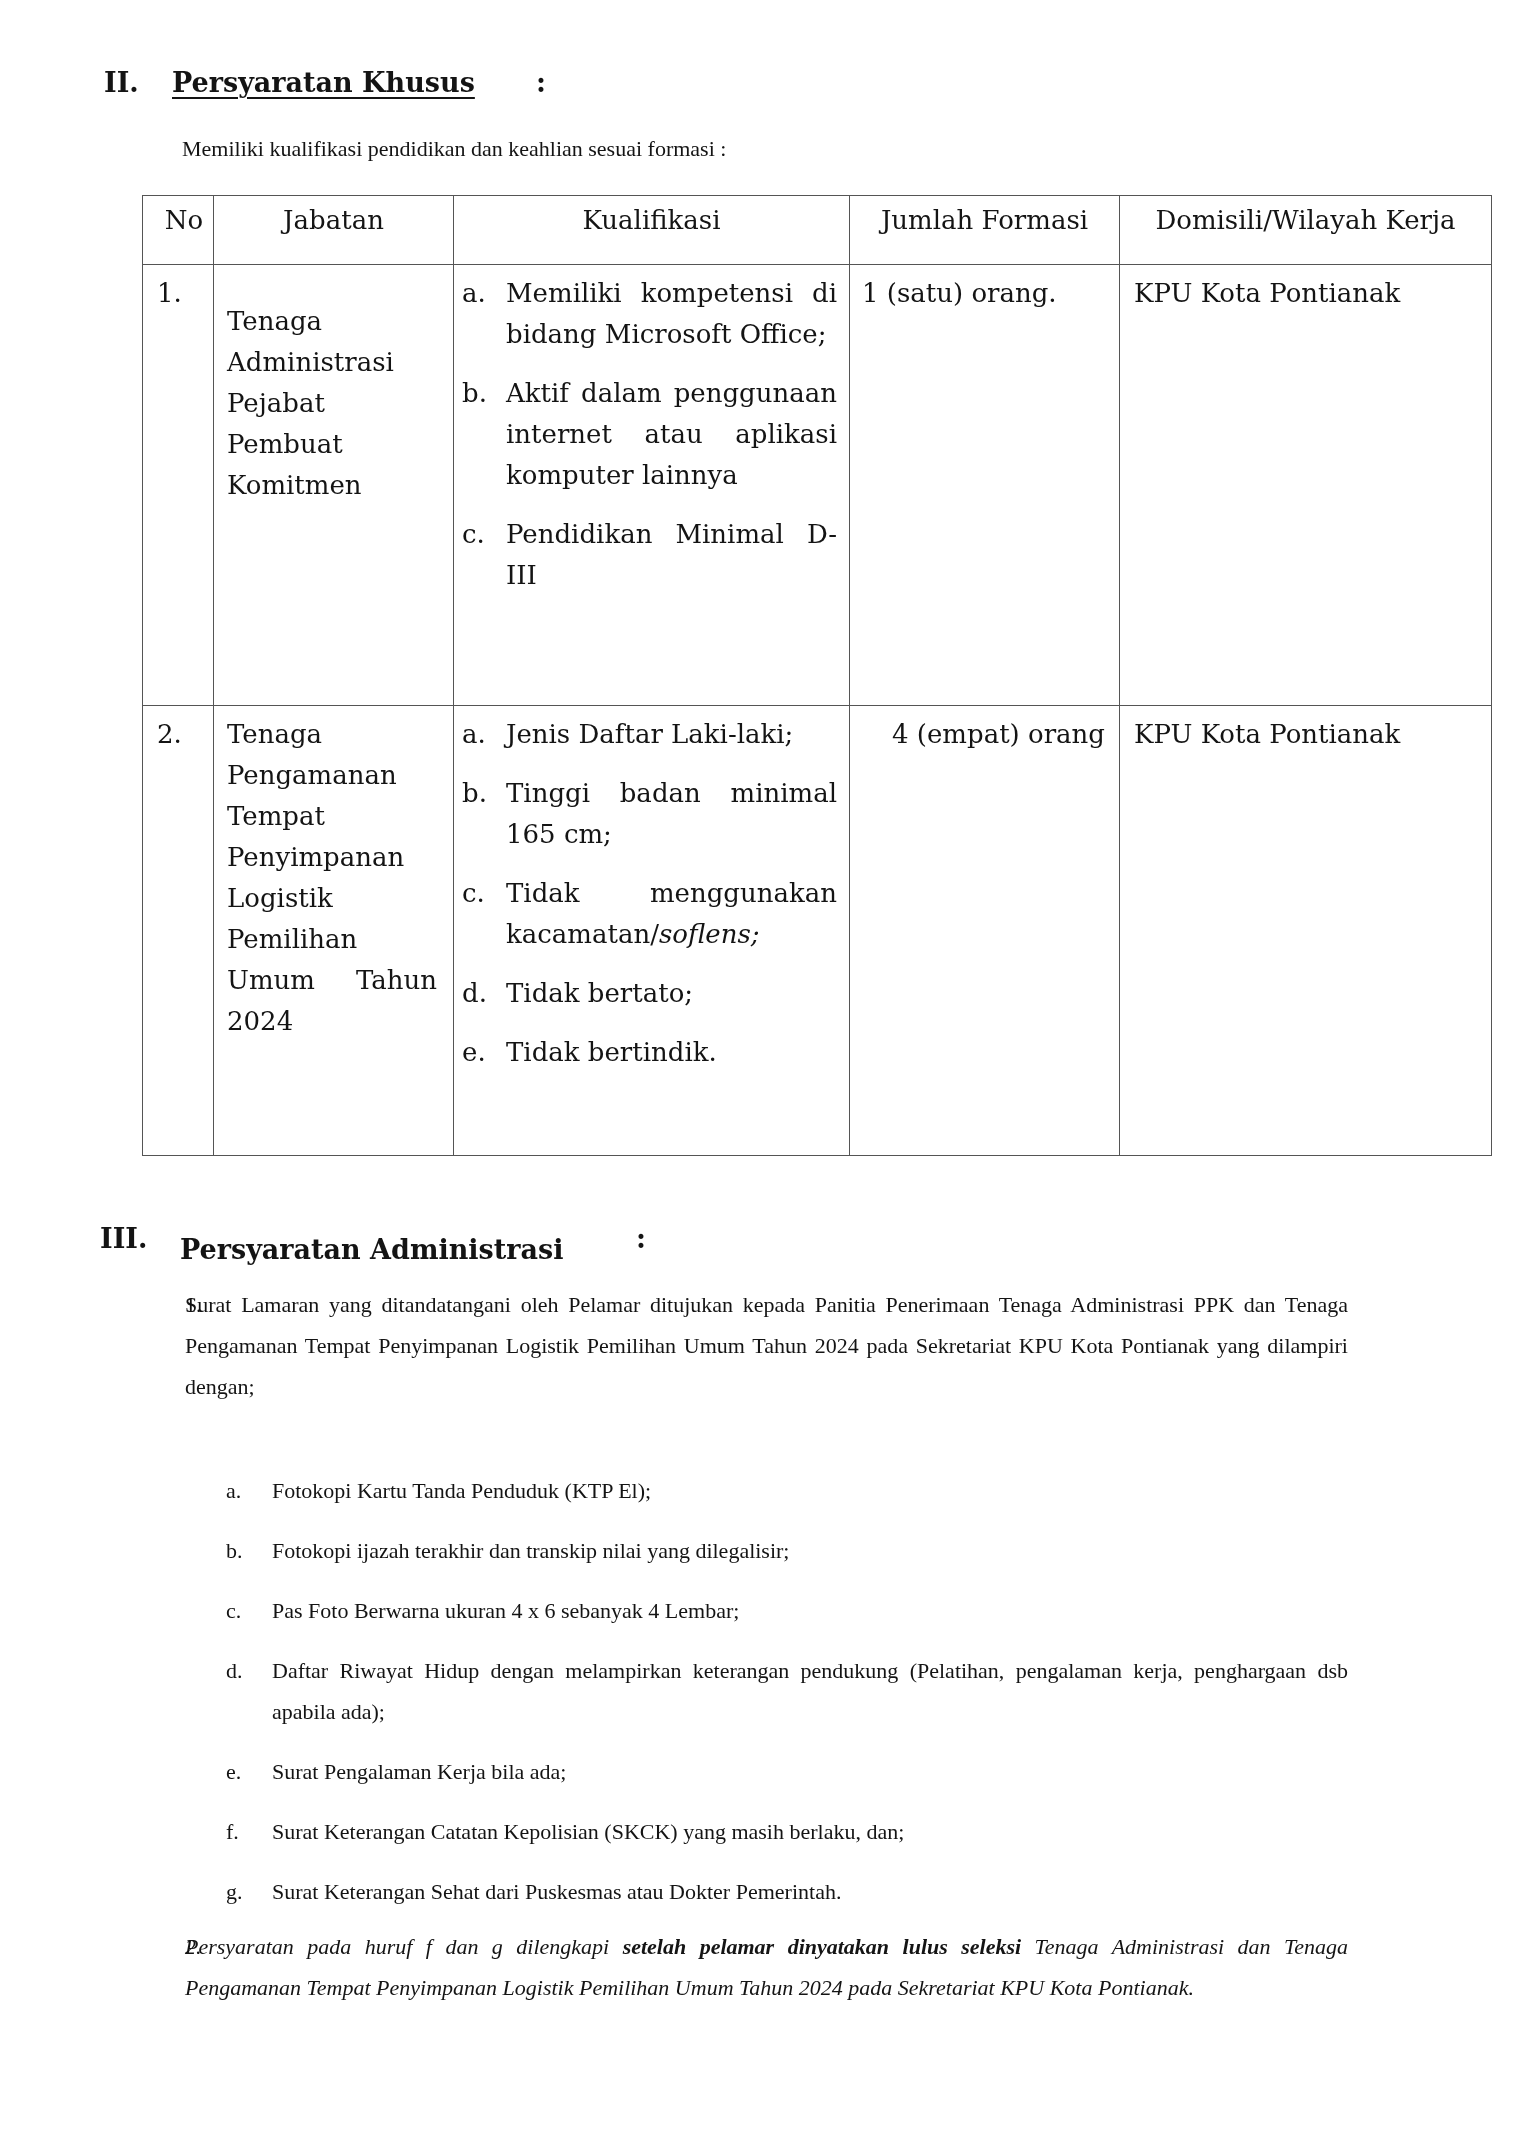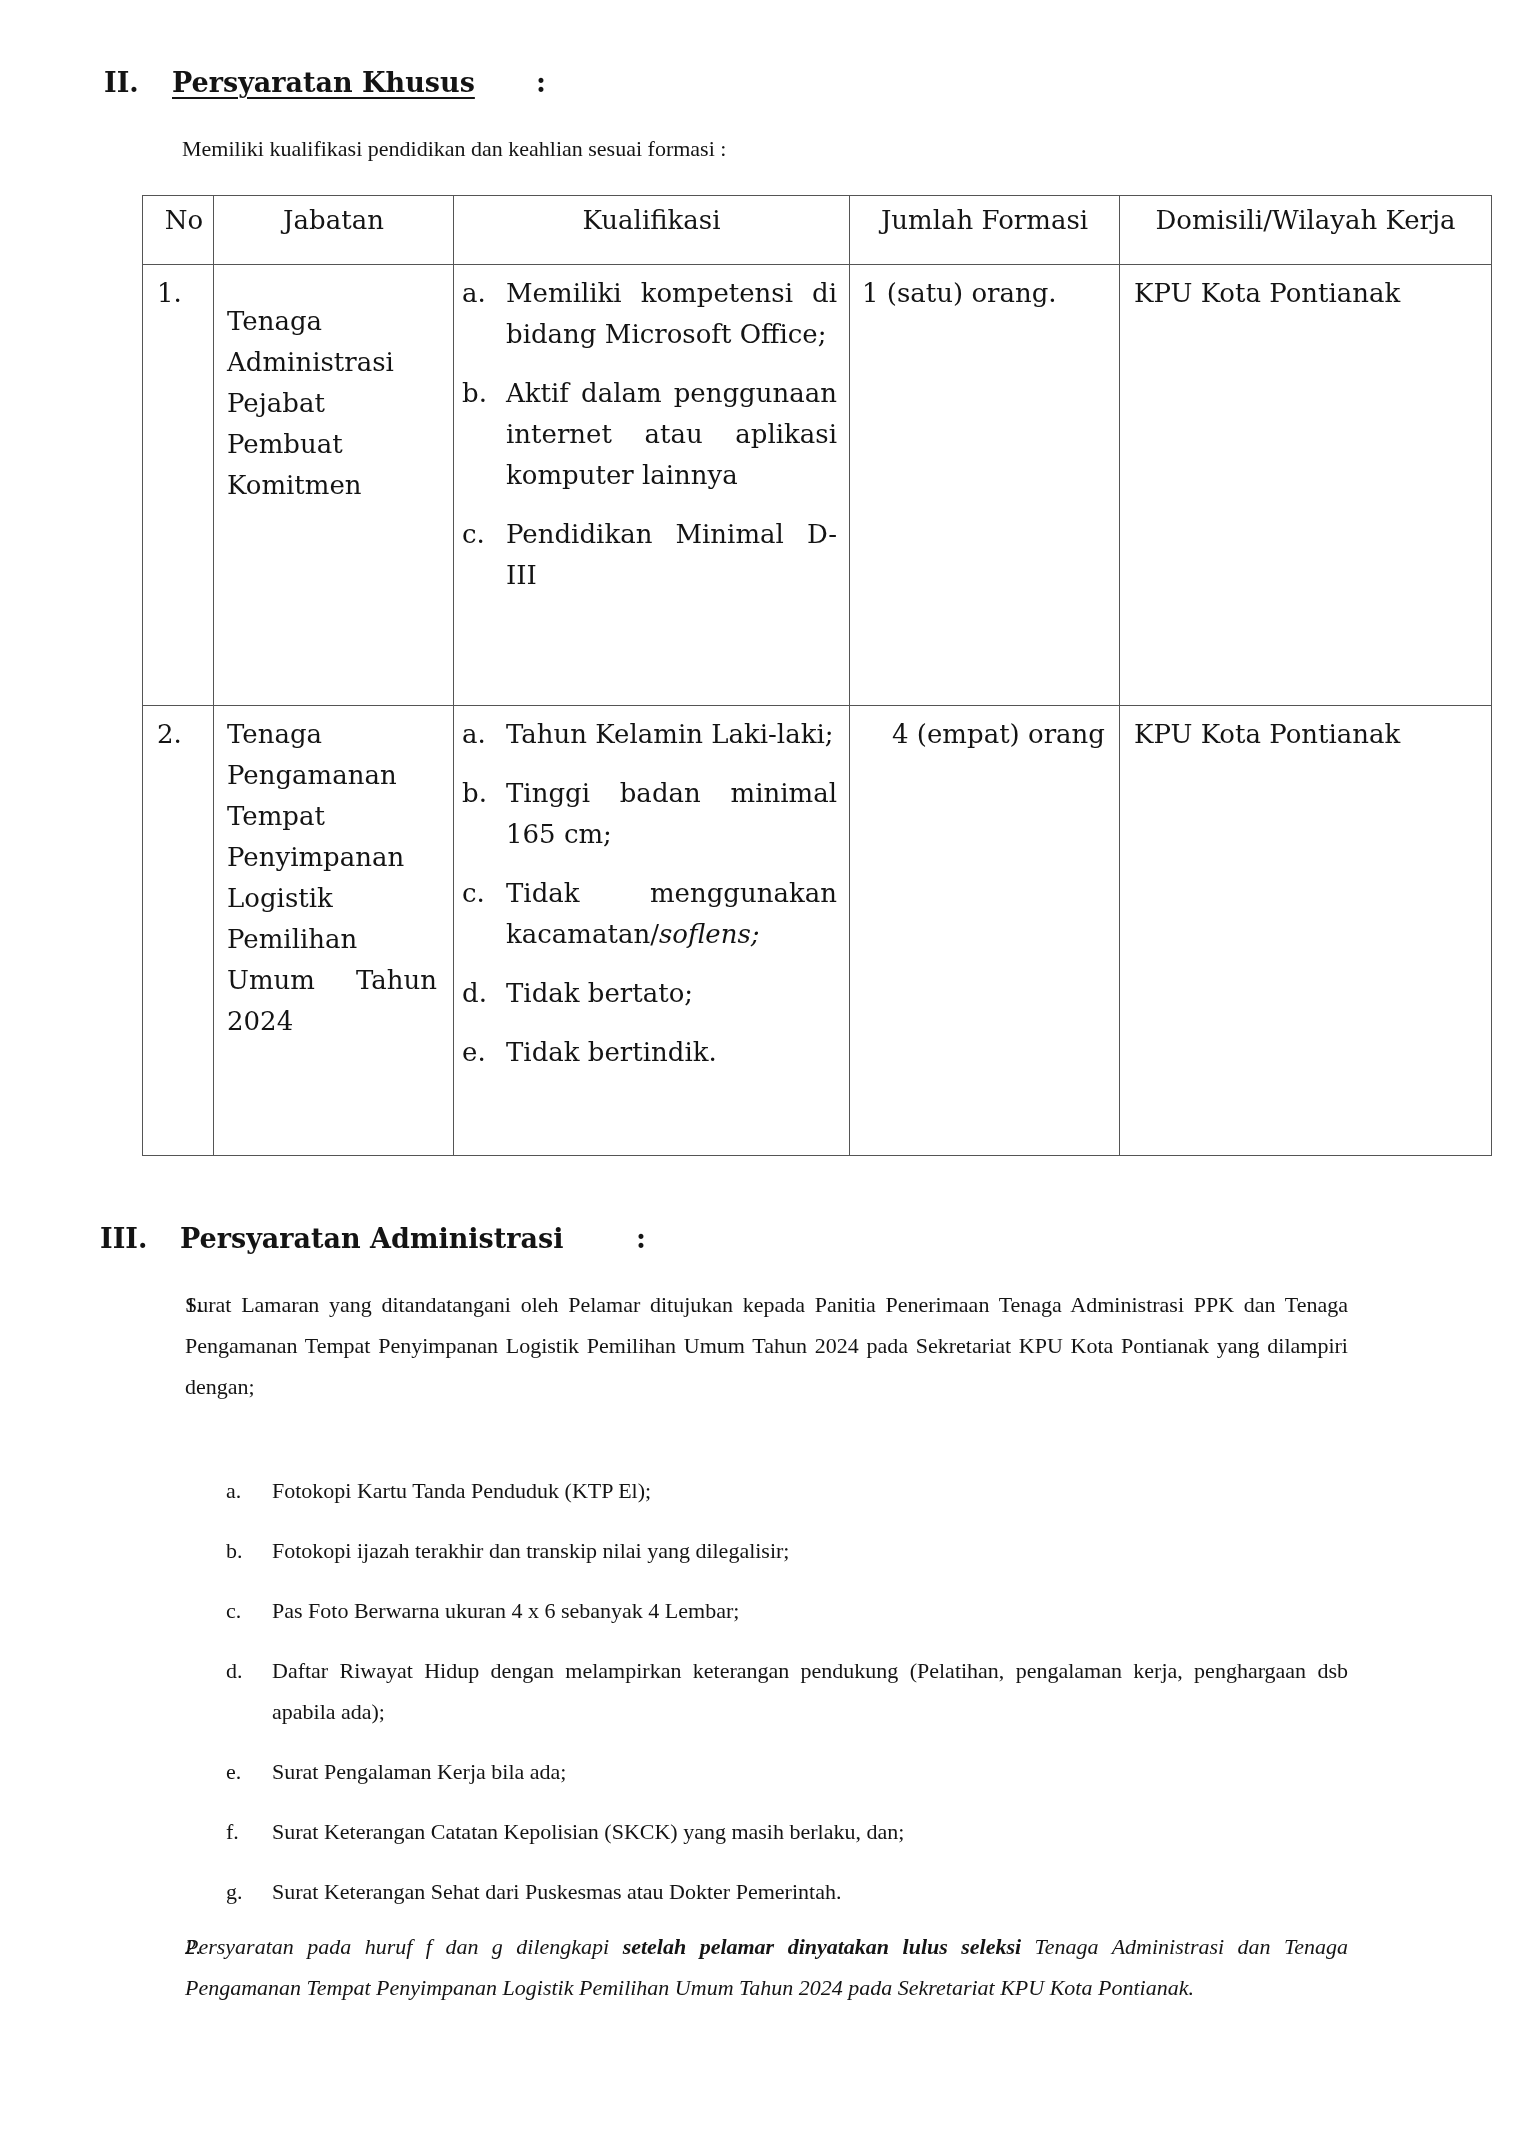--- a/index.html
+++ b/index.html
@@ -108,21 +108,21 @@
       <td class="dom">KPU Kota Pontianak</td>
     </tr>
     <tr style="height:450px;">
       <td class="no">2.</td>
       <td class="jab">
           <div class="jab-text" style="width:210px;">Tenaga Pengamanan Tempat Penyimpanan Logistik Pemilihan Umum Tahun 2024</div>
         </td>
       <td class="kua">
         <div class="qual">
             <span class="lt">a.</span>
-            <span class="tx">Tahun Kelamin Laki-laki;</span>
+            <span class="tx">Jenis Daftar Laki-laki;</span>
           </div>
         <div class="qual">
             <span class="lt">b.</span>
             <span class="tx">Tinggi badan minimal 165 cm;</span>
           </div>
         <div class="qual">
             <span class="lt">c.</span>
             <span class="tx"><span>Tidak menggunakan kacamatan/</span><i>soflens;</i></span>
           </div>
         <div class="qual">
@@ -135,21 +135,21 @@
           </div>
       </td>
       <td class="jum" style="text-align:right; padding-right:14px !important;">4 (empat) orang</td>
       <td class="dom">KPU Kota Pontianak</td>
     </tr>
   </tbody>
 </table>
 
 <div class="abs heading" style="left:100px; top:1222px; width:600px; height:40px;">
   <span class="num">III.</span>
-  <span class="title" style="left:80px;">Persyaratan Administrasi</span>
+  <span class="title" style="left:80px;margin-top:11px;">Persyaratan Administrasi</span>
   <span class="colon" style="left:536px;">:</span>
 </div>
 
 <div class="abs body-text item1">
   <span class="n">1.</span>
   <div class="t">Surat Lamaran yang ditandatangani oleh Pelamar ditujukan kepada Panitia Penerimaan Tenaga Administrasi PPK dan Tenaga Pengamanan Tempat Penyimpanan Logistik Pemilihan Umum Tahun 2024 pada Sekretariat KPU Kota Pontianak yang dilampiri dengan;</div>
 </div>
 
 <div class="body-text sublist">
   <div class="sub">

